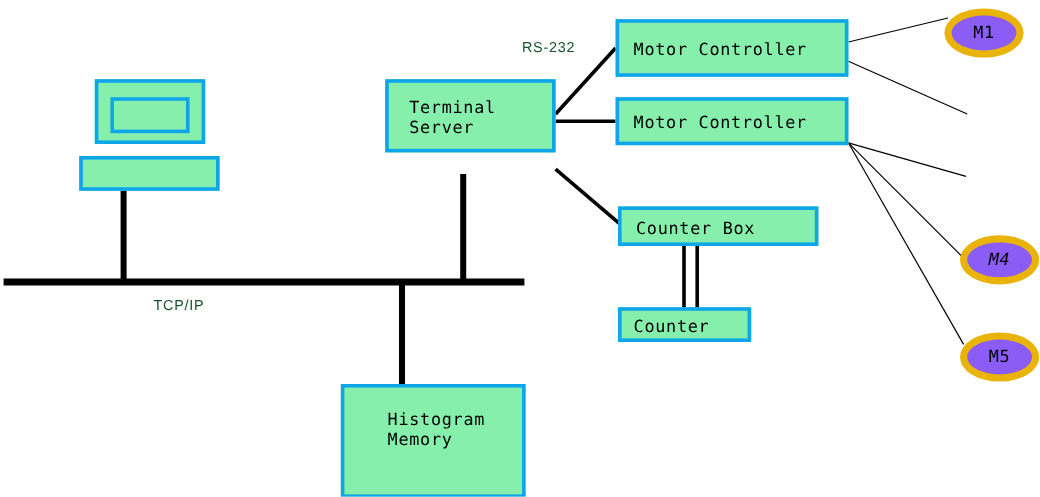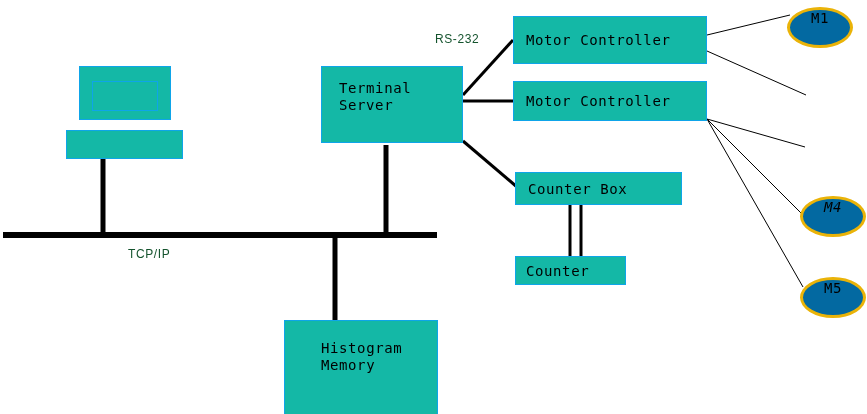--- a/index.html
+++ b/index.html
@@ -18,22 +18,22 @@
   #wire-layer {
     position: absolute;
     left: 0;
     top: 0;
     width: 867px;
     height: 414px;
   }
   .node {
     position: absolute;
     box-sizing: border-box;
-    border: 1px solid #0ea5e9;
-    background: #14b8a6;
+    border: 3px solid #0ea5e9;
+    background: #86efac;
   }
   .node-label {
     position: absolute;
     white-space: pre;
     color: #000000;
     font-family: "DejaVu Sans Mono", "Liberation Mono", monospace;
     font-size: 14px;
     line-height: 17px;
     letter-spacing: 0.6px;
   }
@@ -42,25 +42,25 @@
     white-space: pre;
     color: #14532d;
     font-family: Liberation Sans, sans-serif;
     font-size: 12px;
     line-height: 17px;
     letter-spacing: 0.6px;
   }
   .ellipse-node {
     position: absolute;
     box-sizing: border-box;
-    border: 3px solid #eab308;
+    border: 6px solid #eab308;
     border-radius: 50%;
-    background: #0369a1;
+    background: #8b5cf6;
     display: flex;
-    align-items: flex-start;
+    align-items: center;
     justify-content: center;
   }
   .ellipse-label {
     color: #000000;
     font-family: "DejaVu Sans Mono", "Liberation Mono", monospace;
     font-size: 14px;
     letter-spacing: 0.6px;
     white-space: pre;
   }
   
@@ -104,21 +104,21 @@
   </svg>
 
   <div class="node" id="monitor-outer"></div>
   <div class="node" id="monitor-screen"></div>
   <div class="node" id="keyboard-box"></div>
 
   <div class="free-label" style="left:128px; top:246px;">TCP/IP</div>
 
   <div class="free-label" style="left:435px; top:31px;">RS-232</div>
 
-  <div class="node" style="left:321px; top:66px; width:142px; height:77px;">
+  <div class="node" style="left:321px; top:66px; width:142px; height:61px;">
     <div class="node-label" style="left:17px; top:13px;">Terminal</div>
     <div class="node-label" style="left:17px; top:30px;">Server</div>
   </div>
 
   <div class="node" style="left:513px; top:16px; width:194px; height:48px;">
     <div class="node-label" style="left:12px; top:15px;">Motor Controller</div>
   </div>
 
   <div class="node" style="left:513px; top:81px; width:194px; height:40px;">
     <div class="node-label" style="left:12px; top:11px;">Motor Controller</div>

